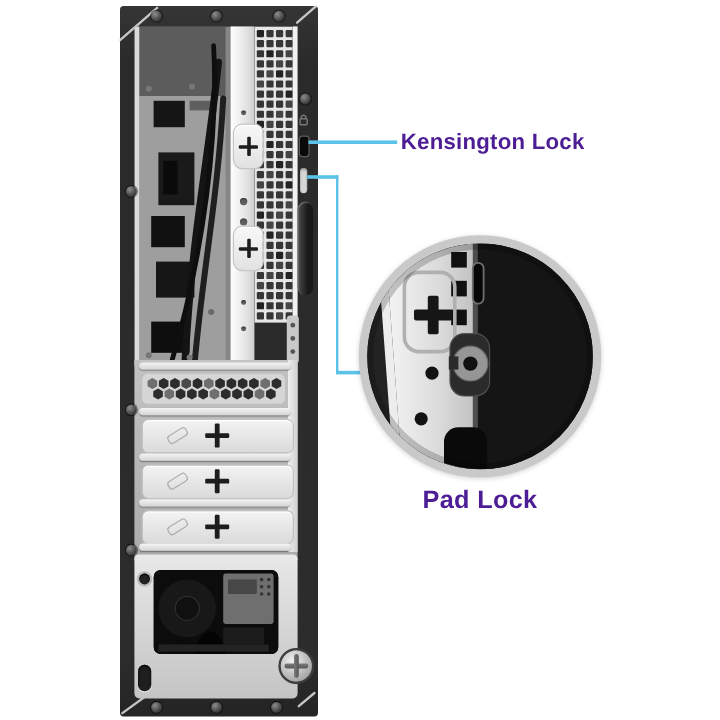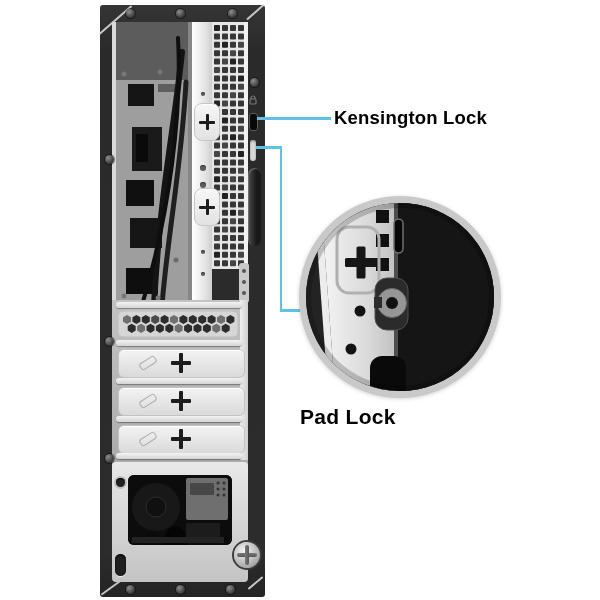--- a/index.html
+++ b/index.html
@@ -66,23 +66,23 @@
   .thumb{left:122px;top:80px;width:26px;height:26px;border-radius:50%;
        background:radial-gradient(circle at 38% 34%,#f3f3f3,#b9b9b9 55%,#898989);
        box-shadow:0 0 0 2px #3c3c3c,0 1px 2px rgba(0,0,0,.5)}
   .thumb::before{content:"";position:absolute;left:3px;top:11px;width:20px;height:4px;
        border-radius:2px;background:linear-gradient(#7b7b7b,#565656)}
   .thumb::after{content:"";position:absolute;left:11px;top:3px;width:4px;height:20px;
        border-radius:2px;background:linear-gradient(90deg,#7b7b7b,#565656)}
 
   
   .cline{position:absolute;background:#5bc3e8}
-  .label{position:absolute;color:#000000;font-weight:700}
+  .label{position:absolute;color:#4c1d95;font-weight:700}
   #k-label{left:334px;top:107px;font-size:18.5px;letter-spacing:.2px}
-  #p-label{left:300px;top:405px;width:200px;text-align:left;font-size:21px;letter-spacing:.3px}
+  #p-label{left:300px;top:405px;width:200px;text-align:center;font-size:21px;letter-spacing:.3px}
 
   
   #inset{left:299px;top:196px;width:202px;height:202px;box-sizing:border-box;
        border:7px solid #c9c9c9;border-radius:50%;background:#1a1a1a;overflow:hidden;
        box-shadow:0 1px 4px rgba(0,0,0,.18)}
 </style>
 </head>
 <body>
 
 <div class="stage">

